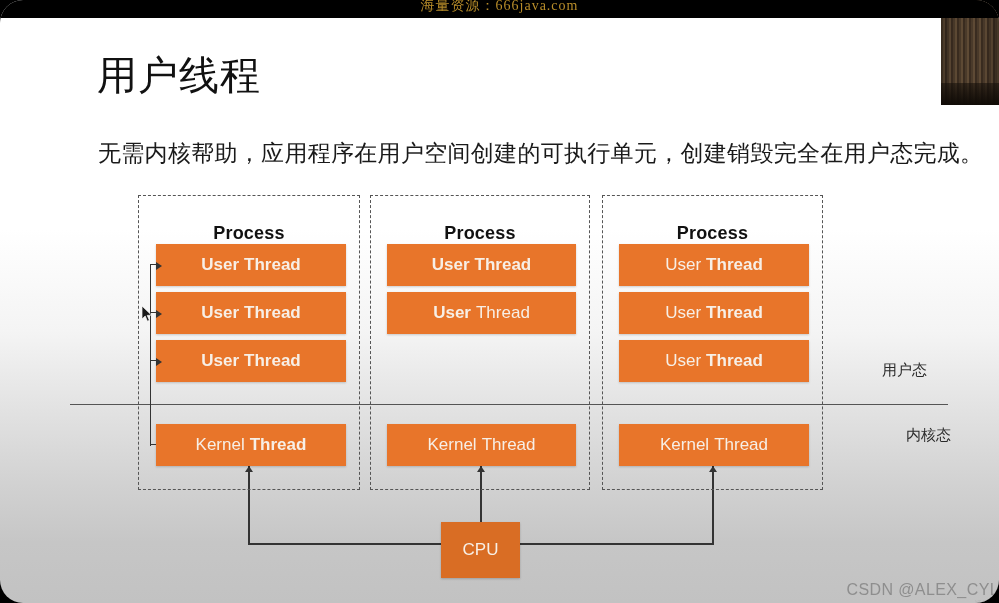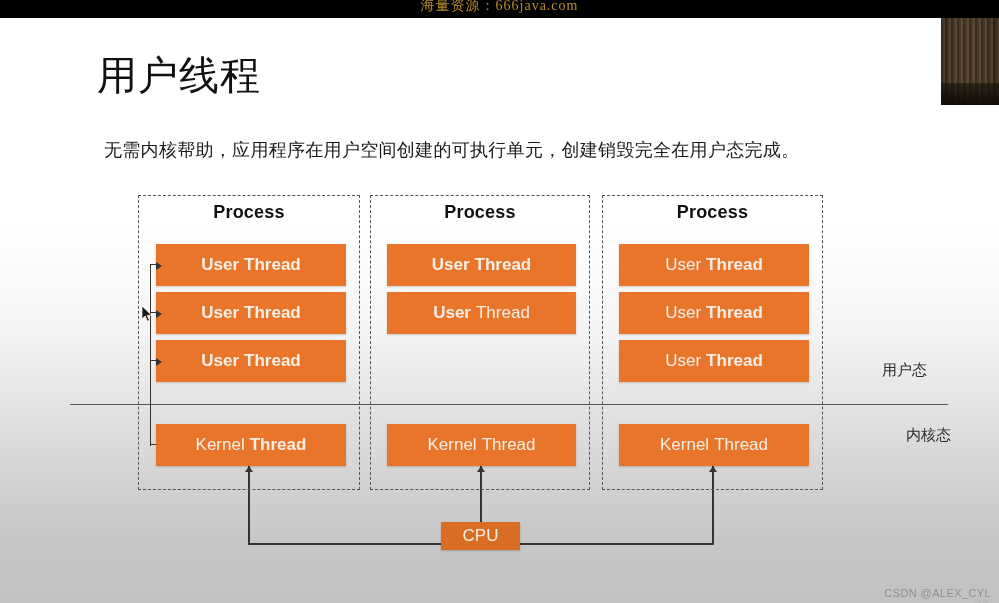--- a/index.html
+++ b/index.html
@@ -16,20 +16,21 @@
     height: 603px;
     overflow: hidden;
     background: linear-gradient(to bottom,
         #ffffff 0%,
         #ffffff 38%,
         #f4f4f4 55%,
         #e2e2e2 68%,
         #d2d2d2 80%,
         #c6c6c6 90%,
         #c2c2c2 100%);
+    border-radius: 23px;
   }
 
   
   .topbar {
     position: absolute;
     left: 0; top: 0;
     width: 999px; height: 18px;
     background: #000000;
     z-index: 40;
   }
@@ -82,22 +83,22 @@
     font-weight: normal;
     color: #111111;
     letter-spacing: 1px;
     line-height: 1.15;
     white-space: nowrap;
   }
 
   
   .subtitle {
     position: absolute;
-    left: 104px; top: 138px;
-    font-size: 18px;
+    left: 98px; top: 138px;
+    font-size: 23px;
     color: #1a1a1a;
     letter-spacing: 0.3px;
     white-space: nowrap;
   }
 
   
   .mode-divider {
     position: absolute;
     left: 70px; top: 404px;
     width: 878px; height: 0;
@@ -123,21 +124,21 @@
     border: 1.6px dashed #555555;
     box-sizing: border-box;
     z-index: 10;
   }
   .process.p1 { left: 138px; }
   .process.p2 { left: 370px; width: 220px; }
   .process.p3 { left: 602px; width: 221px; }
 
   .process-title {
     position: absolute;
-    left: 0; top: 6px;
+    left: 0; top: 27px;
     width: 100%;
     text-align: center;
     font-size: 18px;
     font-weight: bold;
     color: #111111;
     letter-spacing: 0.2px;
   }
 
   .thread {
     position: absolute;
@@ -212,21 +213,21 @@
     position: absolute;
     background: #333333;
     z-index: 8;
   }
   .conn-v { width: 1.8px; }
   .conn-h { height: 1.8px; }
 
   .cpu-box {
     position: absolute;
     left: 441px; top: 522px;
-    width: 79px; height: 28px;
+    width: 79px; height: 56px;
     background: #D96D24;
     display: flex;
     align-items: center;
     justify-content: center;
     color: #F7EFE6;
     font-size: 17px;
     z-index: 20;
     box-shadow: 0 1px 2px rgba(0,0,0,0.2);
   }
 
@@ -243,22 +244,22 @@
   .cursor {
     position: absolute;
     left: 142px; top: 306px;
     width: 12px; height: 18px;
     z-index: 60;
   }
 
   
   .csdn {
     position: absolute;
-    right: 8px; bottom: 4px;
-    font-size: 11px;
+    right: 0; bottom: 4px;
+    font-size: 16px;
     color: #8e8e8e;
     letter-spacing: 0.4px;
     z-index: 30;
     white-space: nowrap;
   }
   .csdn-sub {
     position: absolute;
     right: 10px; bottom: -6px;
     font-size: 7px;
     color: #b0b0b0;

